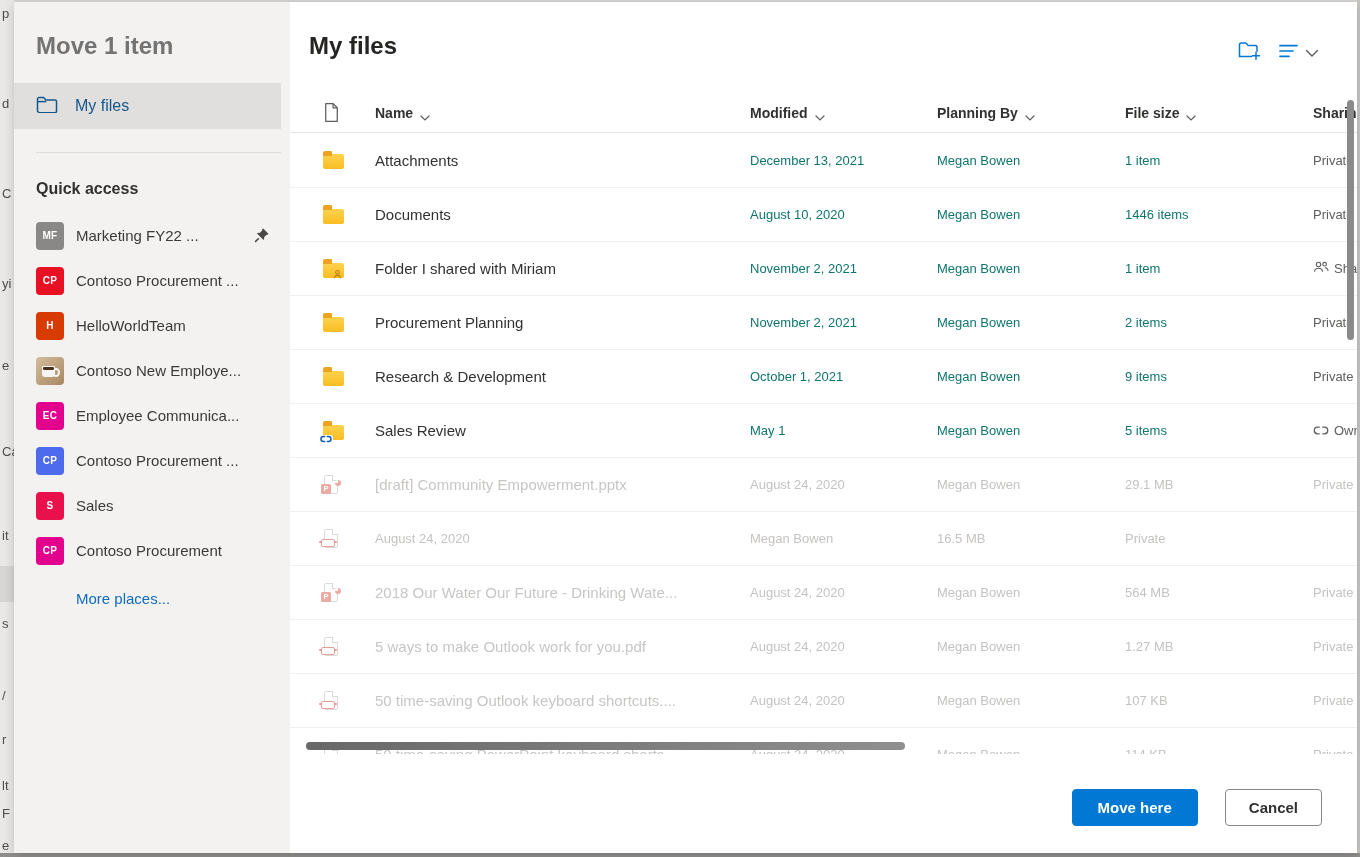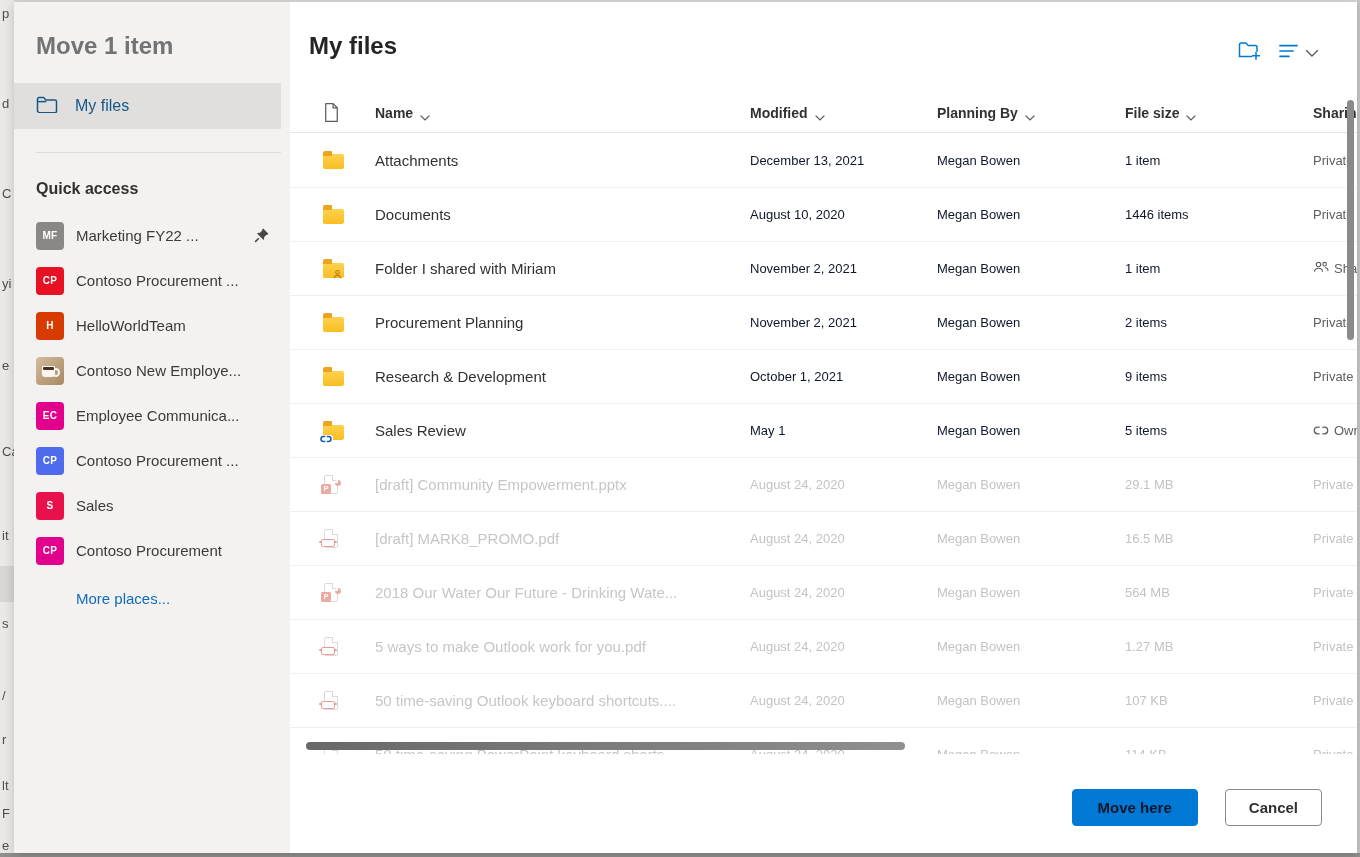--- a/index.html
+++ b/index.html
@@ -45,21 +45,21 @@
   .tb-btn { display:flex; align-items:center; cursor:pointer; gap:4px; }
 
   .grid { display:grid; grid-template-columns:52px 375px 187px 188px 188px minmax(0,1fr); align-items:center; padding-left:33px; }
   .thead { margin-top:33px; height:40px; border-bottom:1px solid #e8e6e4; }
   .th { display:flex; align-items:flex-end; gap:7px; font-size:14px; font-weight:700; color:#323130; white-space:nowrap; overflow:hidden; cursor:pointer; }
   .rows { height:621px; overflow:hidden; }
   .trow { height:54px; cursor:pointer; }
   .trow + .trow { border-top:1px solid #f1f0ee; }
   .c-icon { display:flex; align-items:center; }
   .c-name { font-size:15px; color:#323130; white-space:nowrap; overflow:hidden; }
-  .c-meta { font-size:13px; color:#0f172a; white-space:nowrap; overflow:hidden; }
+  .c-meta { font-size:13px; color:#0f766e; white-space:nowrap; overflow:hidden; }
   .c-share { display:flex; align-items:center; gap:5px; font-size:13px; color:#605e5c; white-space:nowrap; overflow:hidden; }
   .row-disabled { cursor:default; }
   .row-disabled .c-name { color:#c8c6c4; }
   .row-disabled .c-meta, .row-disabled .c-share { color:#c5c3c1; }
 
   
   .folder { width:21px; height:15px; background:linear-gradient(180deg,#fdd24f,#f9bd22); border-radius:2px; position:relative; margin-top:3px; }
   .folder::before { content:''; position:absolute; top:-3.5px; left:0; width:9px; height:5px; background:#eea31f; border-radius:2px 1px 0 0; }
   .f-person { position:absolute; right:2px; top:2px; }
   .linkbadge { position:absolute; left:-4px; bottom:-3px; background:#fff; border-radius:3px; padding:0 1px; display:flex; }
@@ -77,21 +77,21 @@
   .pdftag::after  { content:''; position:absolute; right:-3px; top:1.2px; width:2.6px; height:2.6px; background:#e9938a; border-radius:1px; }
   .dim { opacity:.9; }
 
   
   .vscroll { position:absolute; top:98px; right:3px; width:7px; height:240px; border-radius:4px; background:#8a8a8a; }
   .hscroll { position:absolute; top:740px; left:16px; width:599px; height:8px; border-radius:4px; background:linear-gradient(90deg,#686868,#8f8f8f); }
 
   
   .footer { position:absolute; right:35px; bottom:27px; display:flex; gap:27px; }
   .btn { height:37px; border-radius:4px; font-family:inherit; font-size:15px; font-weight:700; cursor:pointer; }
-  .btn-primary { background:#0078d4; color:#0f172a; border:1px solid #0078d4; padding:8px 25px; }
+  .btn-primary { background:#0078d4; color:#ffffff; border:1px solid #0078d4; padding:8px 25px; }
   .btn-secondary { background:#fff; color:#323130; border:1px solid #8a8886; padding:0 23px; }
 </style>
 </head>
 <body>
 
 <div class="backdrop-left" id="backdrop">
     <span style="top: 6px;">p</span>
     <span style="top: 96px;">d</span>
     <span style="top: 186px;">C</span>
     <span style="top: 276px;">yi</span>
@@ -349,21 +349,20 @@
             <span>Private</span>
           </span>
         </div>
         <div class="trow grid row-disabled">
           <span class="c-icon">
             <span class="ficon dim">
               <span class="page"></span>
               <span class="pdftag"></span>
             </span>
           </span>
-          <span class="c-name">[draft] MARK8_PROMO.pdf</span>
           <span class="c-meta">August 24, 2020</span>
           <span class="c-meta">Megan Bowen</span>
           <span class="c-meta">16.5 MB</span>
           <span class="c-share">
             <span>Private</span>
           </span>
         </div>
         <div class="trow grid row-disabled">
           <span class="c-icon">
             <span class="ficon dim">

